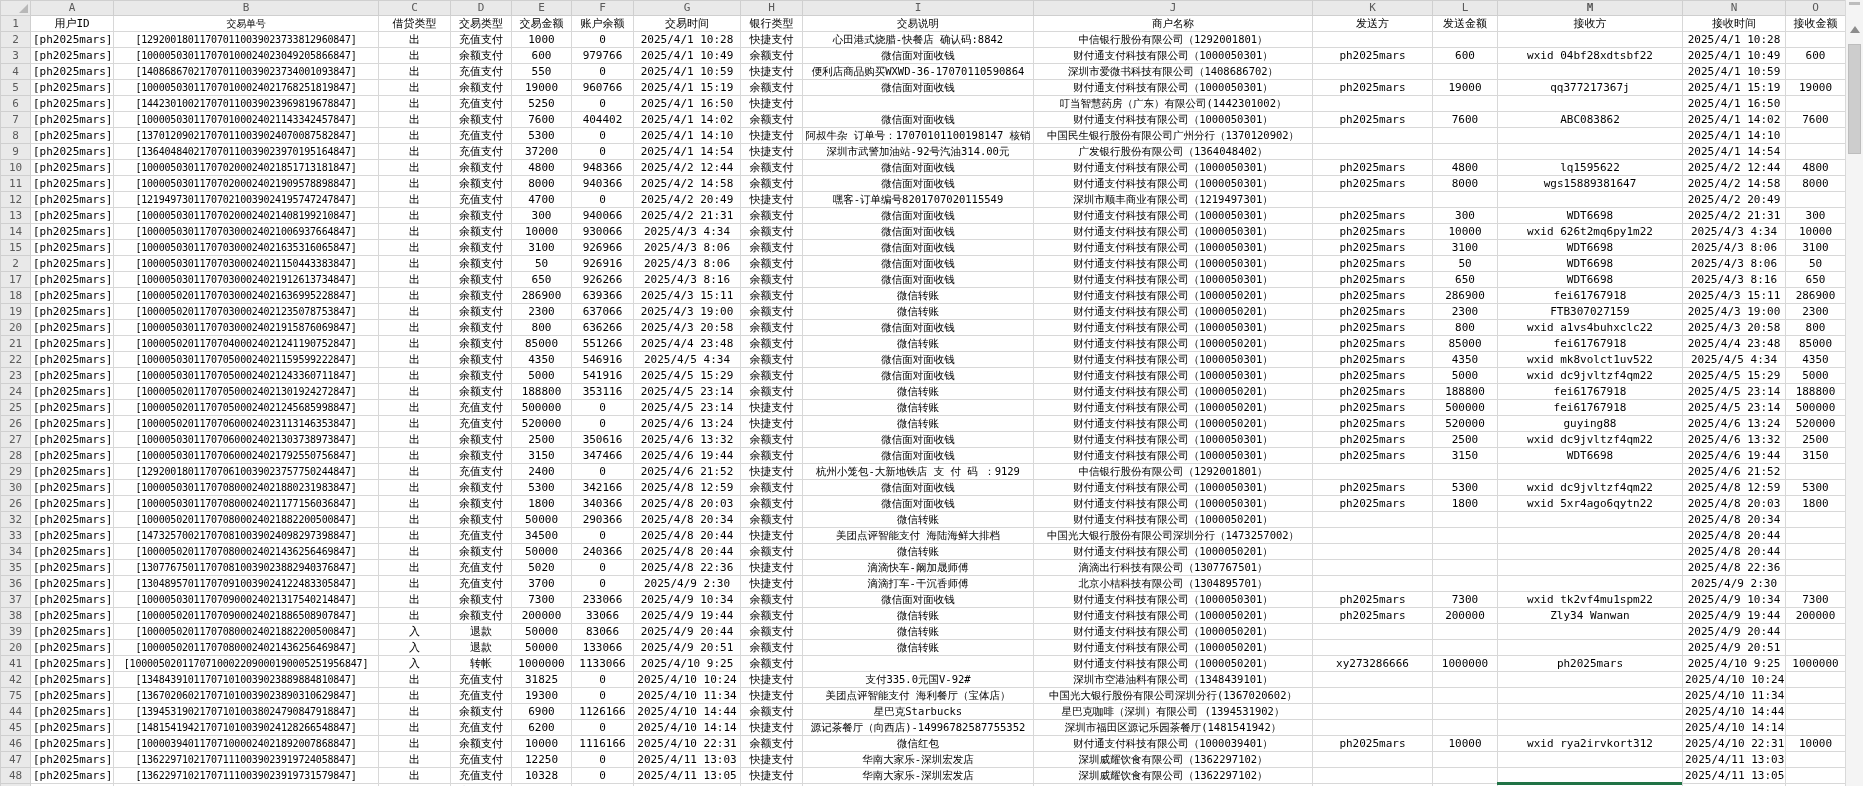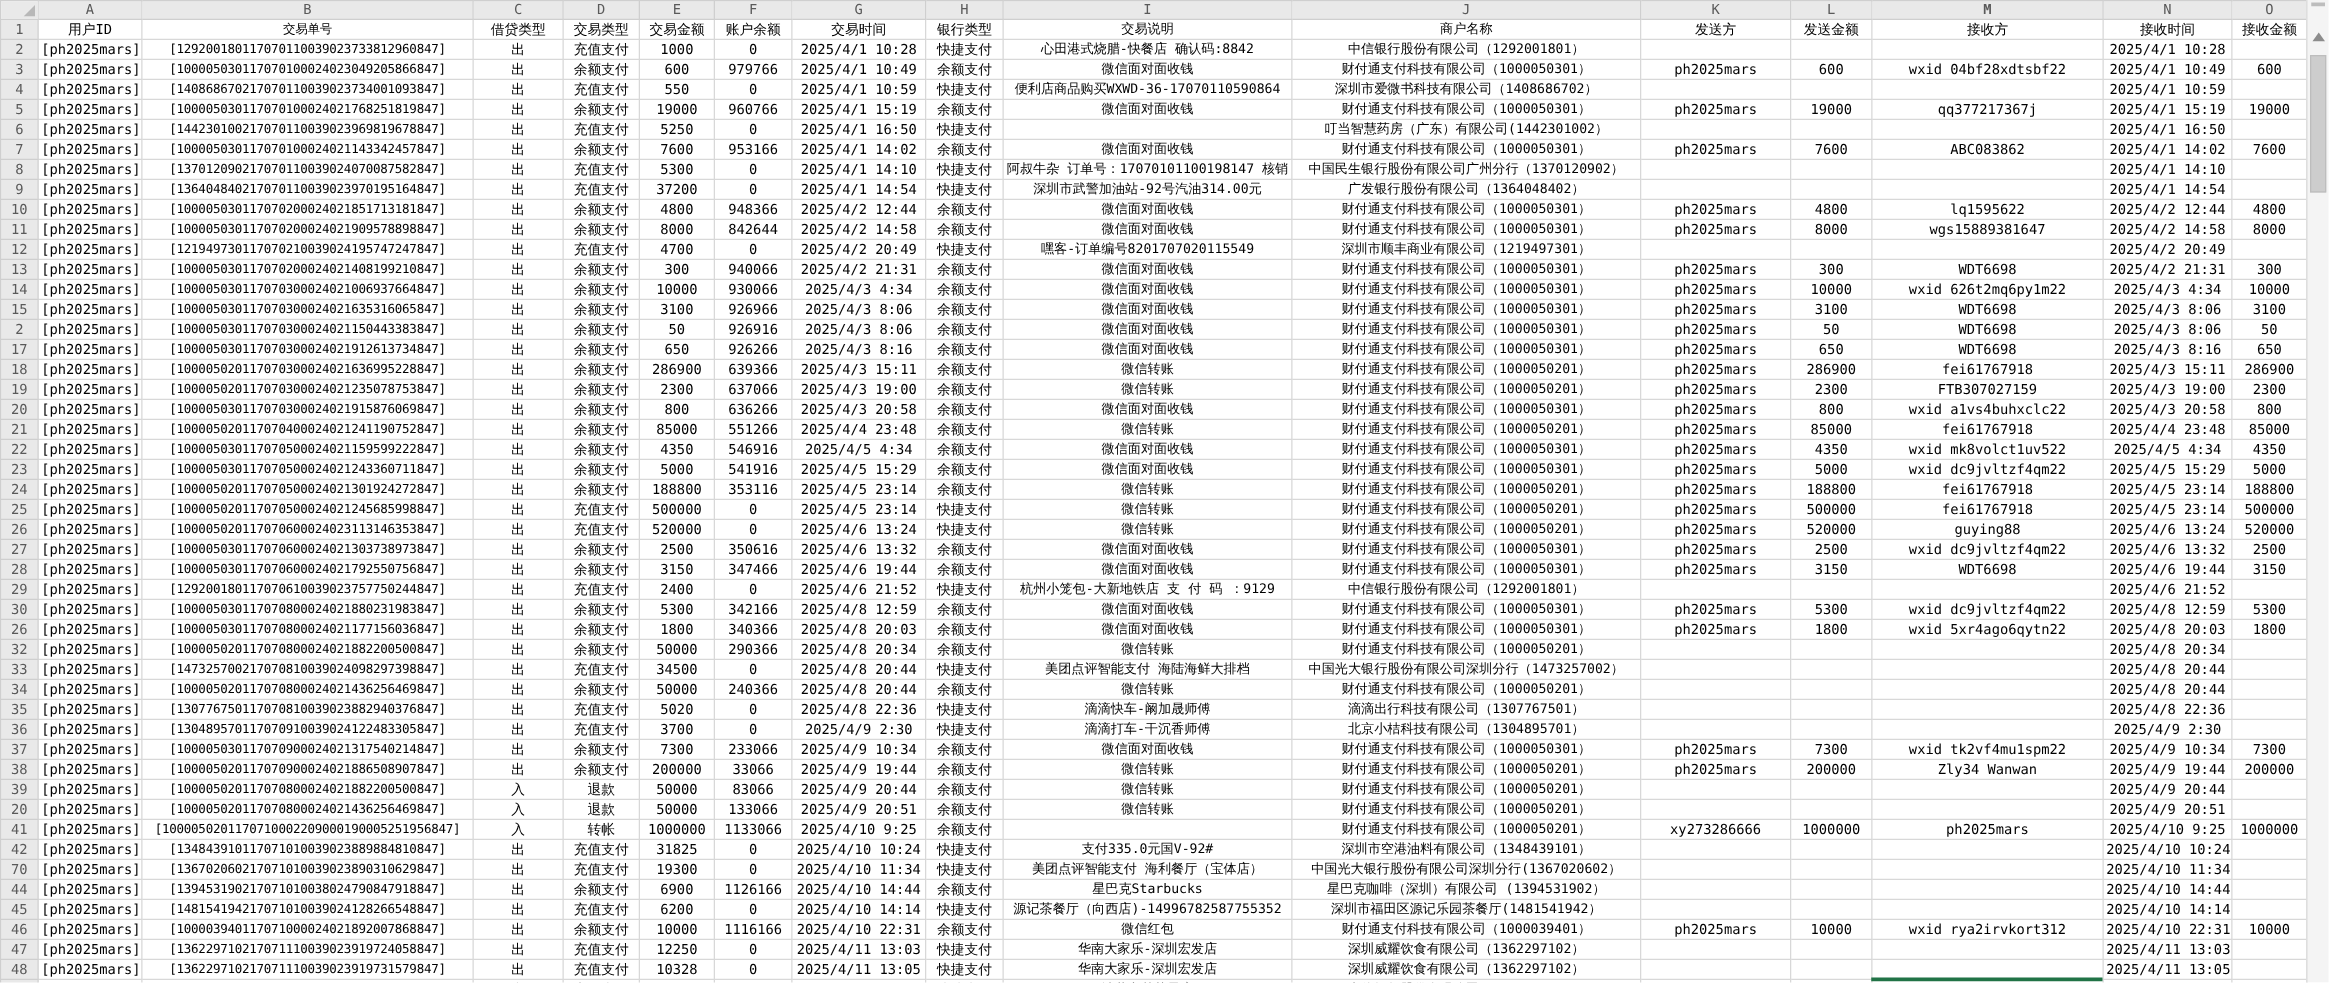--- a/index.html
+++ b/index.html
@@ -207,21 +207,21 @@
           <td class="colN">2025/4/1 16:50</td>
           <td class="colO"></td>
         </tr>
         <tr>
           <td class="rownum">7</td>
           <td class="colA">[ph2025mars]</td>
           <td class="colB">[100005030117070100024021143342457847]</td>
           <td class="colC">出</td>
           <td class="colD">余额支付</td>
           <td class="colE">7600</td>
-          <td class="colF">953166</td>
+          <td class="colF">404402</td>
           <td class="colG">2025/4/1 14:02</td>
           <td class="colH">余额支付</td>
           <td class="colI">微信面对面收钱</td>
           <td class="colJ">财付通支付科技有限公司（1000050301）</td>
           <td class="colK">ph2025mars</td>
           <td class="colL">7600</td>
           <td class="colM">ABC083862</td>
           <td class="colN">2025/4/1 14:02</td>
           <td class="colO">7600</td>
         </tr>
@@ -279,21 +279,21 @@
           <td class="colN">2025/4/2 12:44</td>
           <td class="colO">4800</td>
         </tr>
         <tr>
           <td class="rownum">11</td>
           <td class="colA">[ph2025mars]</td>
           <td class="colB">[100005030117070200024021909578898847]</td>
           <td class="colC">出</td>
           <td class="colD">余额支付</td>
           <td class="colE">8000</td>
-          <td class="colF">842644</td>
+          <td class="colF">940366</td>
           <td class="colG">2025/4/2 14:58</td>
           <td class="colH">余额支付</td>
           <td class="colI">微信面对面收钱</td>
           <td class="colJ">财付通支付科技有限公司（1000050301）</td>
           <td class="colK">ph2025mars</td>
           <td class="colL">8000</td>
           <td class="colM">wgs15889381647</td>
           <td class="colN">2025/4/2 14:58</td>
           <td class="colO">8000</td>
         </tr>
@@ -849,21 +849,21 @@
           <td class="colH">快捷支付</td>
           <td class="colI">支付335.0元国V-92#</td>
           <td class="colJ">深圳市空港油料有限公司（1348439101）</td>
           <td class="colK"></td>
           <td class="colL"></td>
           <td class="colM"></td>
           <td class="colN">2025/4/10 10:24</td>
           <td class="colO"></td>
         </tr>
         <tr>
-          <td class="rownum">70</td>
+          <td class="rownum">75</td>
           <td class="colA">[ph2025mars]</td>
           <td class="colB">[136702060217071010039023890310629847]</td>
           <td class="colC">出</td>
           <td class="colD">充值支付</td>
           <td class="colE">19300</td>
           <td class="colF">0</td>
           <td class="colG">2025/4/10 11:34</td>
           <td class="colH">快捷支付</td>
           <td class="colI">美团点评智能支付 海利餐厅（宝体店）</td>
           <td class="colJ">中国光大银行股份有限公司深圳分行(1367020602）</td>

